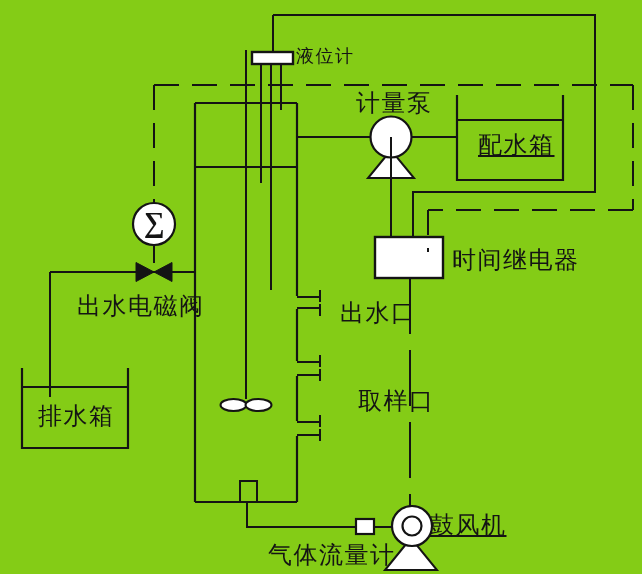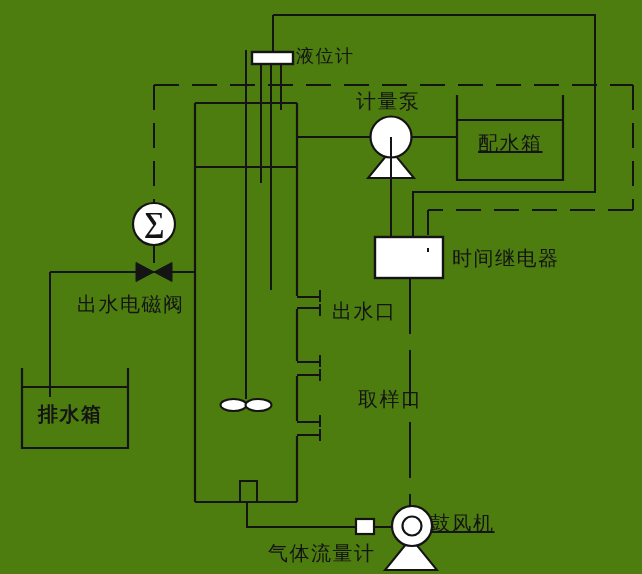--- a/index.html
+++ b/index.html
@@ -1,26 +1,26 @@
 <!DOCTYPE html>
 <html><head>
 <meta charset="utf-8">
 <style>
   html,body{margin:0;padding:0;background:#ffffff;}
   .canvas{
     position:relative;
     width:642px;height:574px;
-    background:#4d7c0f;
+    background:#84cc16;
     overflow:hidden;
     font-family:"Liberation Serif","DejaVu Serif",serif;
   }
   .canvas svg{position:absolute;left:0;top:0;}
   .lbl{
     position:absolute;
-    font-size:20px;
+    font-size:24px;
     letter-spacing:1.5px;
     color:#141414;
     white-space:nowrap;
     line-height:1;
     user-select:none;
   }
   .sigma{
     position:absolute;
     left:154px;top:224px;
     transform:translate(-50%,-54%);
@@ -119,21 +119,21 @@
       <circle cx="412" cy="526" r="20" stroke="#141414" stroke-width="2.2" fill="#ffffff"></circle>
       <circle cx="412" cy="526" r="9.5" stroke="#141414" stroke-width="2.2" fill="#ffffff"></circle>
     </g>
   </svg>
 
   <div class="lbl" style="left:296px;top:47px;font-size:18px;">液位计</div>
   <div class="lbl" style="left:356px;top:91px;">计量泵</div>
   <div class="lbl" style="left:478px;top:133px;text-decoration:underline;">配水箱</div>
   <div class="lbl" style="left:452px;top:248px;">时间继电器</div>
   <div class="lbl" style="left:77px;top:294px;">出水电磁阀</div>
-  <div class="lbl" style="left:332px;top:301px;">出水口</div>
+  <div class="lbl" style="left:340px;top:301px;">出水口</div>
   <div class="lbl" style="left:322px;top:389px;margin-left:36px;">取样口</div>
-  <div class="lbl" style="left:38px;top:404px;font-weight:bold;">排水箱</div>
+  <div class="lbl" style="left:38px;top:404px;">排水箱</div>
   <div class="lbl" style="left:430px;top:513px;text-decoration:underline;">鼓风机</div>
   <div class="lbl" style="left:253px;top:543px;margin-left:15px;">气体流量计</div>
 
   <div class="sigma">∑</div>
 
 </div>
 
 </body></html>

